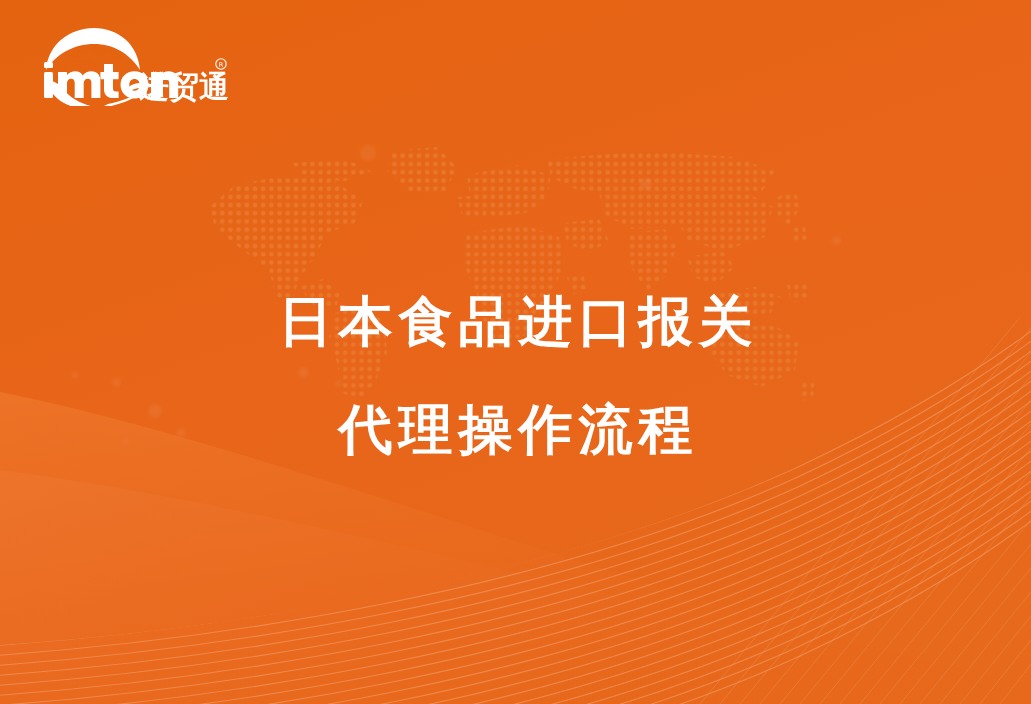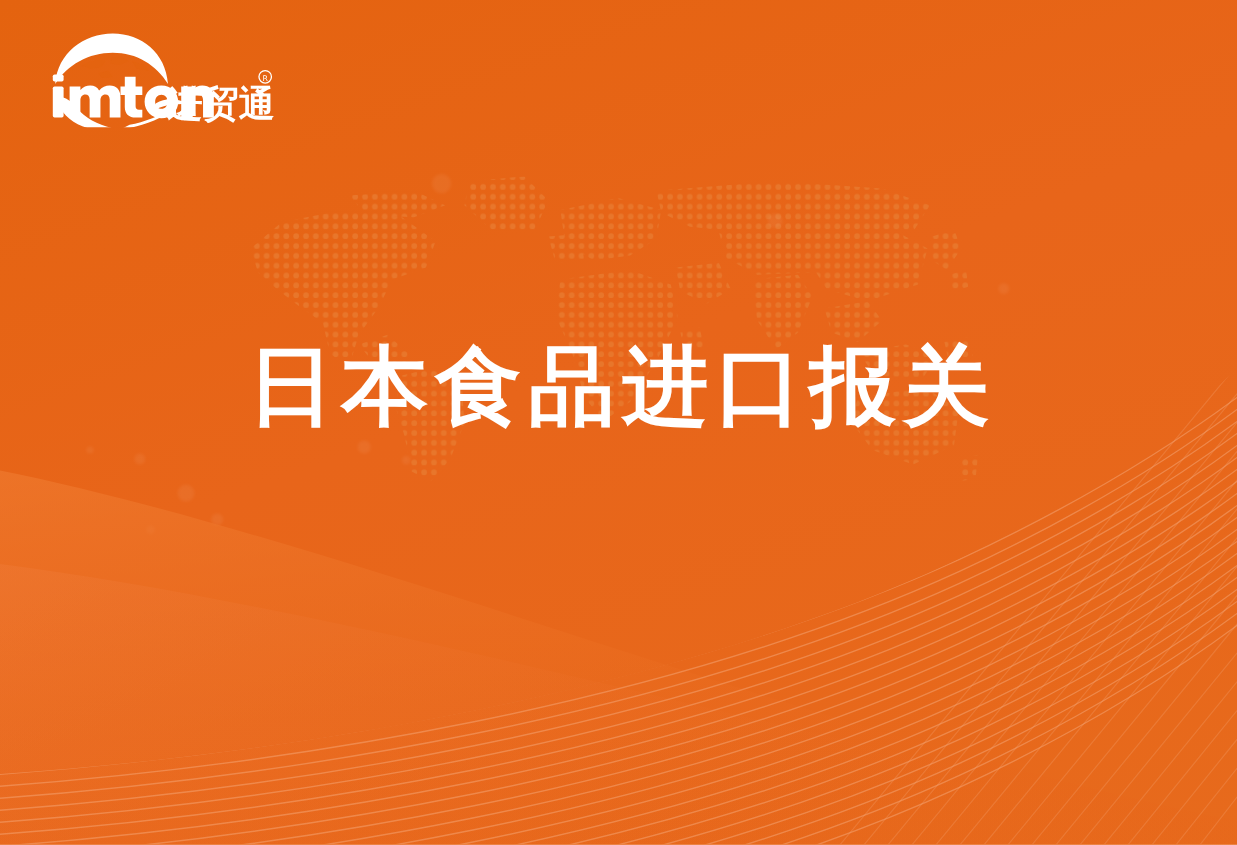--- a/index.html
+++ b/index.html
@@ -67,21 +67,21 @@
     top: 268px;
     width: 1031px;
     text-align: center;
     z-index: 6;
   }
   .title-line {
     display: block;
     color: #ffffff;
     font-family: "DejaVu Sans", "Liberation Sans", sans-serif;
     font-weight: bold;
-    font-size: 72px;
+    font-size: 54px;
     line-height: 108px;
     letter-spacing: 6px;
     text-indent: 6px;
     white-space: nowrap;
   }
 </style>
 </head>
 <body>
 
 <div id="cover">
@@ -269,15 +269,16 @@
         <path d="M10,62 C18,80 40,88 62,84 C48,82 34,76 26,66 C22,61 18,58 14,57 Z"></path>
         <path d="M62,84 C78,82 96,76 108,66 C96,72 82,78 70,80 Z"></path>
         <path d="M86,70 C96,64 108,61 118,63 C112,58 100,57 92,62 Z"></path>
         <path d="M112,61 L122,58 L118,65 Z"></path>
       </g>
     </svg>
   </div>
 
   <div id="title-block">
     <span class="title-line">日本食品进口报关</span>
+    <span class="title-line">代理操作流程</span>
   </div>
 
 </div>
 
 </body></html>

